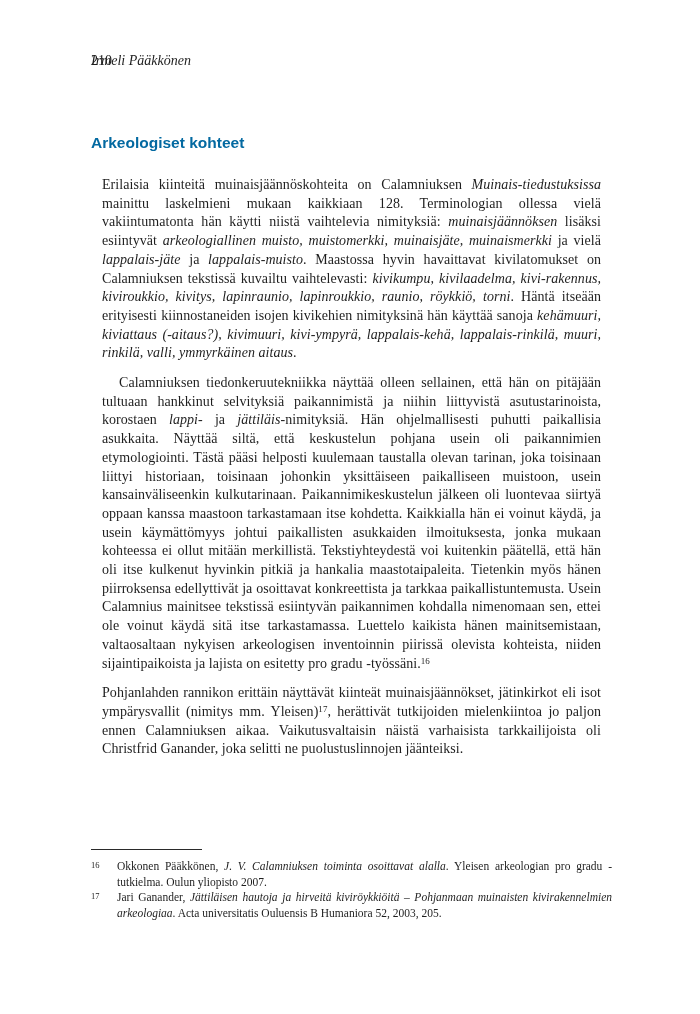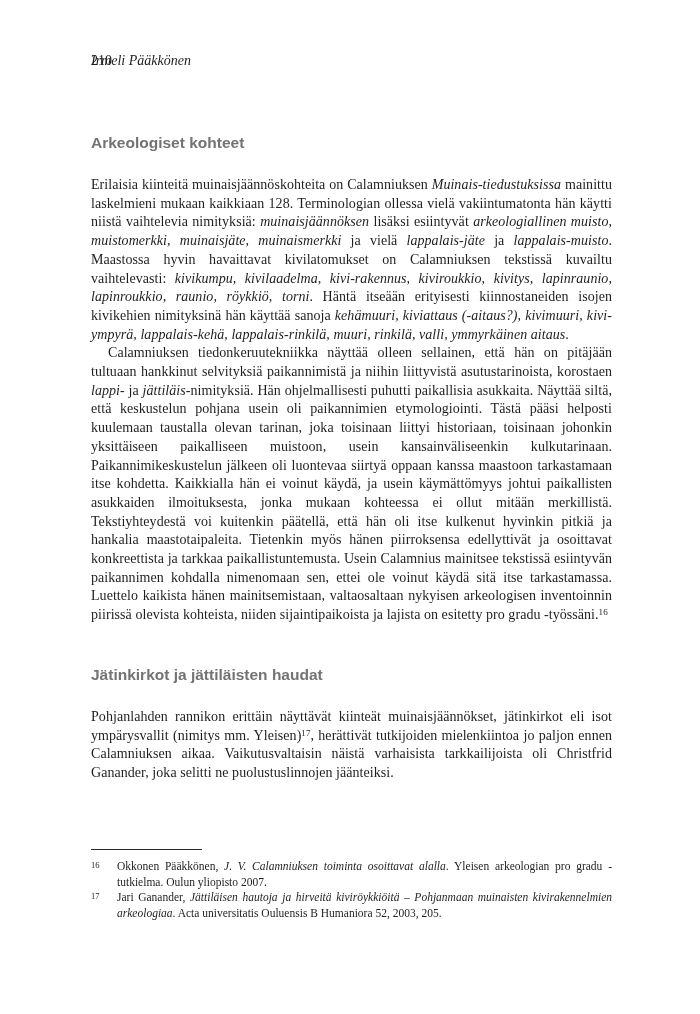--- a/index.html
+++ b/index.html
@@ -44,27 +44,27 @@
     top: 134px;
     left: 91px;
     right: 88px;
   }
   .section-heading {
     font-family: "Liberation Sans", "DejaVu Sans", sans-serif;
     font-weight: bold;
     font-size: 15.5px;
     line-height: 18px;
     margin: 0 0 24px 0;
-    color: #737373;
+    color: #0369a1;
   }
   .section + .section .section-heading {
     margin-top: 41px;
   }
   .paragraph {
-    margin: 0;
+    margin: 11px;
     font-size: 14px;
     line-height: 18.7px;
     text-align: justify;
     letter-spacing: 0.05px;
   }
   .paragraph.indent {
     text-indent: 17px;
   }
   .paragraph sup, .fn-text sup {
     font-size: 9px;
@@ -113,21 +113,20 @@
 
   <main class="content">
 
     <section class="section">
       <h2 class="section-heading">Arkeologiset kohteet</h2>
       <p class="paragraph"><span>Erilaisia kiinteitä muinaisjäännöskohteita on Calamniuksen </span><em>Muinais-tiedustuksissa</em><span> mainittu laskelmieni mukaan kaikkiaan 128. Terminologian ollessa vielä vakiintumatonta hän käytti niistä vaihtelevia nimityksiä: </span><em>muinaisjäännöksen</em><span> lisäksi esiintyvät </span><em>arkeologiallinen muisto, muistomerkki, muinaisjäte, muinaismerkki</em><span> ja vielä </span><em>lappalais-jäte</em><span> ja </span><em>lappalais-muisto</em><span>. Maastossa hyvin havaittavat kivilatomukset on Calamniuksen tekstissä kuvailtu vaihtelevasti: </span><em>kivikumpu, kivilaadelma, kivi-rakennus, kiviroukkio, kivitys, lapinraunio, lapinroukkio, raunio, röykkiö, torni</em><span>. Häntä itseään erityisesti kiinnostaneiden isojen kivikehien nimityksinä hän käyttää sanoja </span><em>kehämuuri, kiviattaus (-aitaus?), kivimuuri, kivi-ympyrä, lappalais-kehä, lappalais-rinkilä, muuri, rinkilä, valli, ymmyrkäinen aitaus</em><span>.</span></p>
       <p class="paragraph indent"><span>Calamniuksen tiedonkeruutekniikka näyttää olleen sellainen, että hän on pitäjään tultuaan hankkinut selvityksiä paikannimistä ja niihin liittyvistä asutustarinoista, korostaen </span><em>lappi</em><span>- ja </span><em>jättiläis</em><span>-nimityksiä. Hän ohjelmallisesti puhutti paikallisia asukkaita. Näyttää siltä, että keskustelun pohjana usein oli paikannimien etymologiointi. Tästä pääsi helposti kuulemaan taustalla olevan tarinan, joka toisinaan liittyi historiaan, toisinaan johonkin yksittäiseen paikalliseen muistoon, usein kansainväliseenkin kulkutarinaan. Paikannimikeskustelun jälkeen oli luontevaa siirtyä oppaan kanssa maastoon tarkastamaan itse kohdetta. Kaikkialla hän ei voinut käydä, ja usein käymättömyys johtui paikallisten asukkaiden ilmoituksesta, jonka mukaan kohteessa ei ollut mitään merkillistä. Tekstiyhteydestä voi kuitenkin päätellä, että hän oli itse kulkenut hyvinkin pitkiä ja hankalia maastotaipaleita. Tietenkin myös hänen piirroksensa edellyttivät ja osoittavat konkreettista ja tarkkaa paikallistuntemusta. Usein Calamnius mainitsee tekstissä esiintyvän paikannimen kohdalla nimenomaan sen, ettei ole voinut käydä sitä itse tarkastamassa. Luettelo kaikista hänen mainitsemistaan, valtaosaltaan nykyisen arkeologisen inventoinnin piirissä olevista kohteista, niiden sijaintipaikoista ja lajista on esitetty pro gradu -työssäni.</span><sup>16</sup></p>
     </section>
 
     <section class="section">
-      <h2 class="section-heading">Jätinkirkot ja jättiläisten haudat</h2>
       <p class="paragraph"><span>Pohjanlahden rannikon erittäin näyttävät kiinteät muinaisjäännökset, jätinkirkot eli isot ympärysvallit (nimitys mm. Yleisen)</span><sup>17</sup><span>, herättivät tutkijoiden mielenkiintoa jo paljon ennen Calamniuksen aikaa. Vaikutusvaltaisin näistä varhaisista tarkkailijoista oli Christfrid Ganander, joka selitti ne puolustuslinnojen jäänteiksi.</span></p>
     </section>
 
   </main>
 
   <footer class="footnotes">
     <div class="fn-rule"></div>
 
     <div class="footnote">
       <sup class="fn-num">16</sup>

